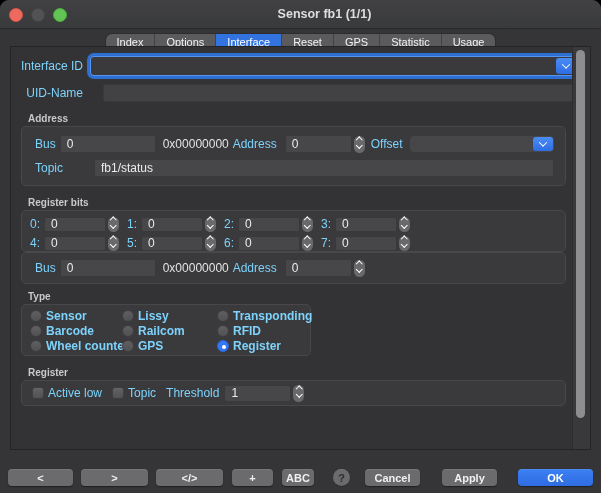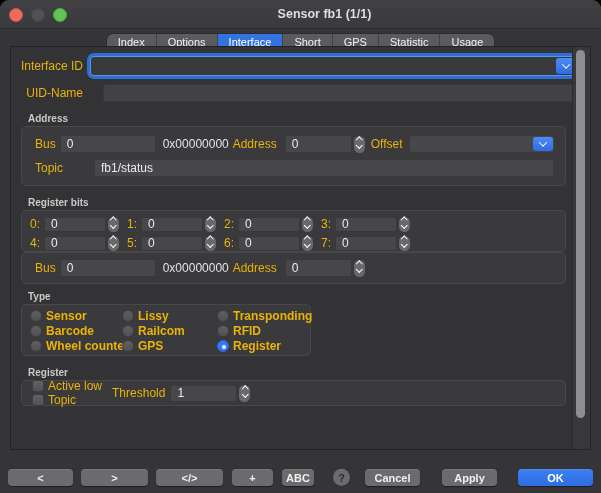--- a/index.html
+++ b/index.html
@@ -14,21 +14,21 @@
   .tl.green{background:#61c454;border:0.5px solid #4aad3d;}
   .title{text-align:center;line-height:28px;font-size:12.5px;font-weight:bold;color:#dededf;padding-left:48px;}
   
   .tabbar{display:flex;justify-content:center;margin-top:5px;}
   .seg{display:inline-flex;border-radius:6px;overflow:hidden;background:#5b5b5e;box-shadow:0 0 0 1px #2d2d2f;}
   .seg .tab{padding:0 11px;height:17px;line-height:17px;font-size:11px;color:#f2f2f3;border-right:1px solid #424245;cursor:default;}
   .seg .tab:last-child{border-right:none;}
   .seg .tab.active{background:#3273df;color:#fff;}
   
   .panel{position:absolute;left:10px;right:10px;top:46px;bottom:43px;background:#333335;border:1px solid #242426;box-sizing:border-box;}
-  .lbl{font-size:12px;color:#eab308;white-space:nowrap;}
+  .lbl{font-size:12px;color:#7dd3fc;white-space:nowrap;}
   .row-if{display:flex;align-items:center;margin-top:8px;height:22px;}
   .fl{width:62px;text-align:right;margin-right:7px;flex:none;}
   
   .combobox{position:relative;height:20px;background:#3a3a3d;border-radius:4px;display:flex;align-items:center;box-sizing:border-box;}
   .combobox.focused{box-shadow:0 0 0 3px #2e6fd4, inset 0 0 0 1px #5795ef;}
   .combo-btn{position:absolute;right:2px;top:2px;width:20px;height:16px;border-radius:3px;background:linear-gradient(#4a8df5,#2f6ce4);display:flex;align-items:center;justify-content:center;}
   .combobox.w488{width:488px;}
   .combobox.offset{width:146px;height:18px;background:#47474a;border:1px solid #39393c;}
   .combobox.offset .combo-btn{top:1px;right:1px;width:20px;height:14px;}
   .chev{width:5px;height:5px;border-left:1.6px solid #fff;border-top:1.6px solid #fff;display:inline-block;}
@@ -98,21 +98,21 @@
       <span class="tl green"></span>
     </div>
     <div class="title">Sensor fb1 (1/1)</div>
   </div>
 
   <div class="tabbar">
     <div class="seg" id="seg-control">
         <span class="tab">Index</span>
         <span class="tab">Options</span>
         <span class="tab active">Interface</span>
-        <span class="tab">Short</span>
+        <span class="tab">Reset</span>
         <span class="tab">GPS</span>
         <span class="tab">Statistic</span>
         <span class="tab">Usage</span>
       </div>
   </div>
 
   <div class="panel">
 
     <div class="row-if" style="margin-left:10px;">
       <span class="lbl fl">Interface ID</span>
@@ -285,21 +285,21 @@
               <span class="radio sel"></span>
               <span class="lbl">Register</span>
             </span>
           </div>
       </div>
     </div>
 
     <div class="group">
       <div class="group-label">Register</div>
       <div class="group-box obox">
-        <span id="opt-checks" style="display:inline-flex;align-items:flex-start;flex-direction:column;">
+        <span id="opt-checks" style="display:inline-flex;align-items:flex-end;">
             <span class="cb-item ml10">
               <span class="checkbox"></span>
               <span class="lbl">Active low</span>
             </span>
             <span class="cb-item ml10">
               <span class="checkbox"></span>
               <span class="lbl">Topic</span>
             </span>
           </span>
         <span class="lbl ml10">Threshold</span>

